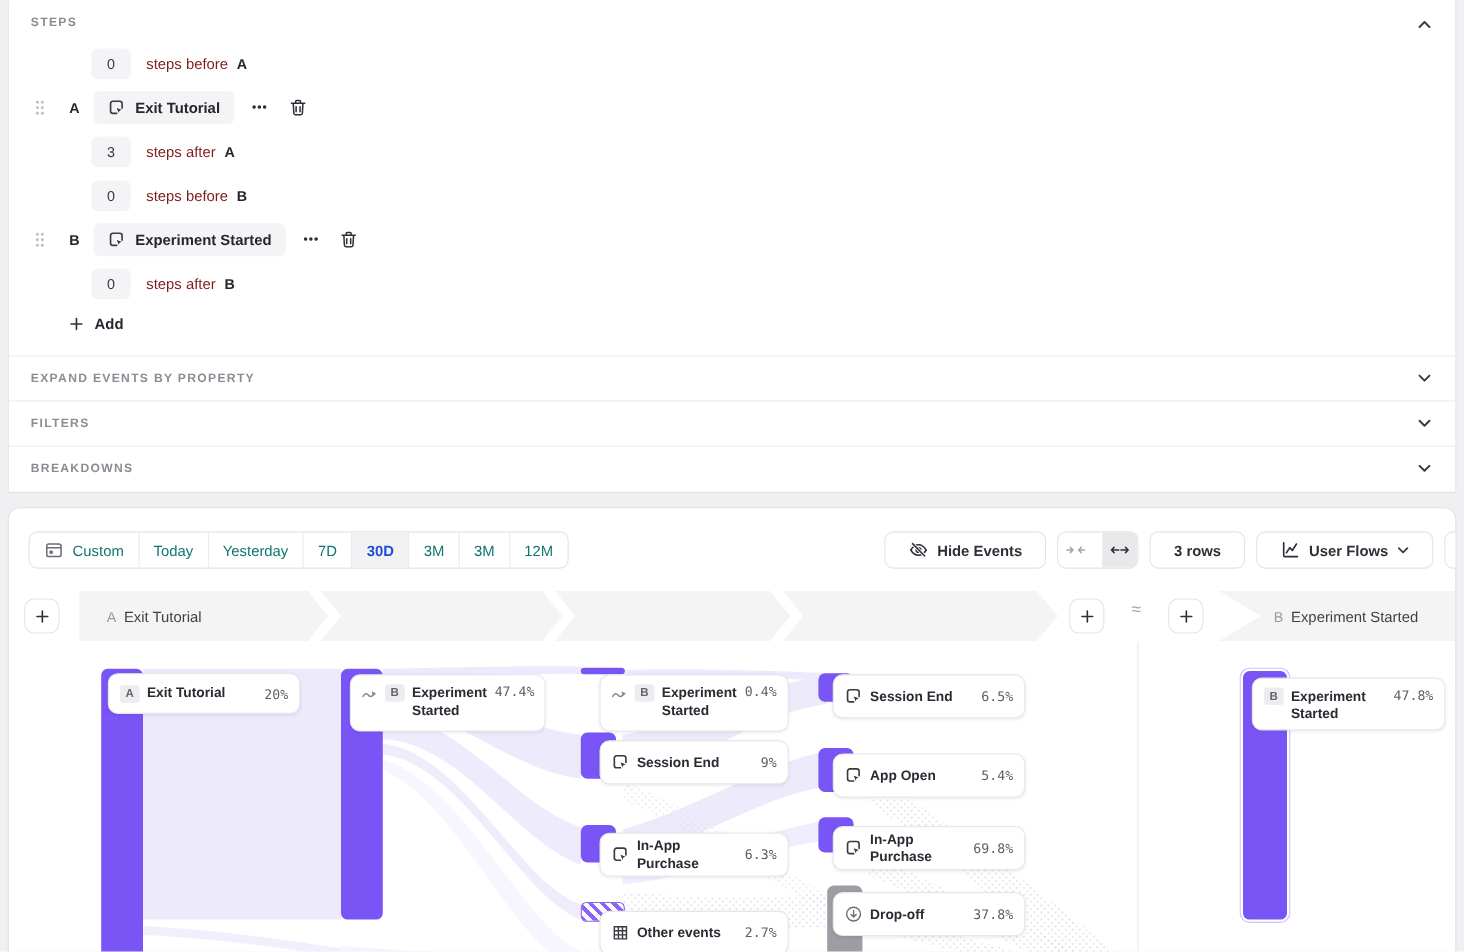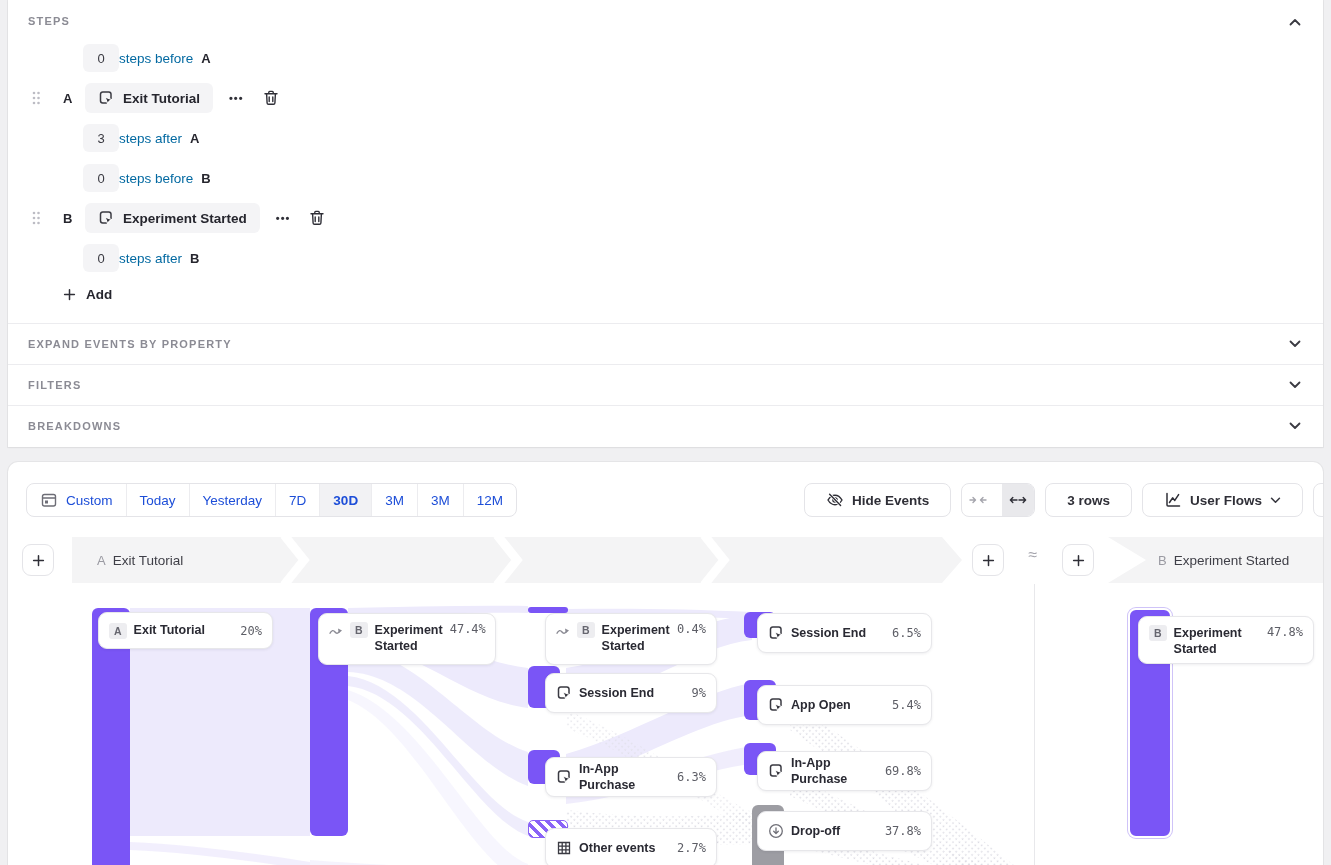--- a/index.html
+++ b/index.html
@@ -23,21 +23,21 @@
   }
   .steps-title { position:absolute; left:20px; top:15px; }
   .collapse-btn { position:absolute; right:17px; width:22px; height:22px; display:flex; align-items:center; justify-content:center; cursor:pointer; }
   .steps-collapse { top:11px; }
   .row-abs { position:absolute; display:flex; align-items:center; }
   .offset-input {
     width:36px; height:28px; background:#f4f4f6; border-radius:6px;
     display:flex; align-items:center; justify-content:center;
     font-size:13px; color:#3a3a42;
   }
-  .offset-label { font-size:13.5px; color:#0369a1; }
+  .offset-label { margin-left:14px; font-size:13.5px; color:#7f1d1d; }
   .offset-ref { margin-left:8px; font-size:13px; font-weight:bold; color:#26262e; }
   .drag-handle { width:10px; display:flex; }
   .step-letter { margin-left:22px; width:12px; font-size:13px; font-weight:bold; color:#26262e; }
   .event-pill {
     margin-left:10px; height:30px; background:#f4f4f6; border-radius:6px;
     display:flex; align-items:center; gap:9px; padding:0 13px; cursor:pointer;
   }
   .event-pill .pill-label { font-size:13.5px; font-weight:bold; color:#26262e; }
   .more-btn { margin-left:16px; font-size:11px; font-weight:bold; letter-spacing:1px; color:#2f2f37; cursor:pointer; }
   .trash-btn { margin-left:18px; cursor:pointer; display:flex; }
@@ -50,21 +50,21 @@
   .accordion .section-title { margin-left:20px; }
   .accordion .collapse-btn { top:9px; }
 
   
   .date-group {
     position:absolute; left:18px; top:21px; height:34px; display:flex;
     border:1px solid #e4e4e8; border-radius:8px; background:#fff; overflow:hidden;
   }
   .date-seg {
     display:flex; align-items:center; gap:8px; padding:0 13px; font-size:13.5px;
-    color:#1d4ed8; border-right:1px solid #ececef; cursor:pointer; white-space:nowrap;
+    color:#0f766e; border-right:1px solid #ececef; cursor:pointer; white-space:nowrap;
   }
   .date-seg:last-child { border-right:none; }
   .date-seg.selected { background:#f2f2f4; color:#1d4ed8; font-weight:bold; }
   .tb-right { position:absolute; left:796px; top:21px; display:flex; gap:10px; }
   .tb-btn {
     height:34px; border:1px solid #e4e4e8; border-radius:8px; background:#fff;
     display:flex; align-items:center; gap:8px; padding:0 21px; cursor:pointer;
     font-size:13.5px; color:#2f2f37; white-space:nowrap;
   }
   .tb-btn .lbl { font-weight:bold; font-weight:600; }

